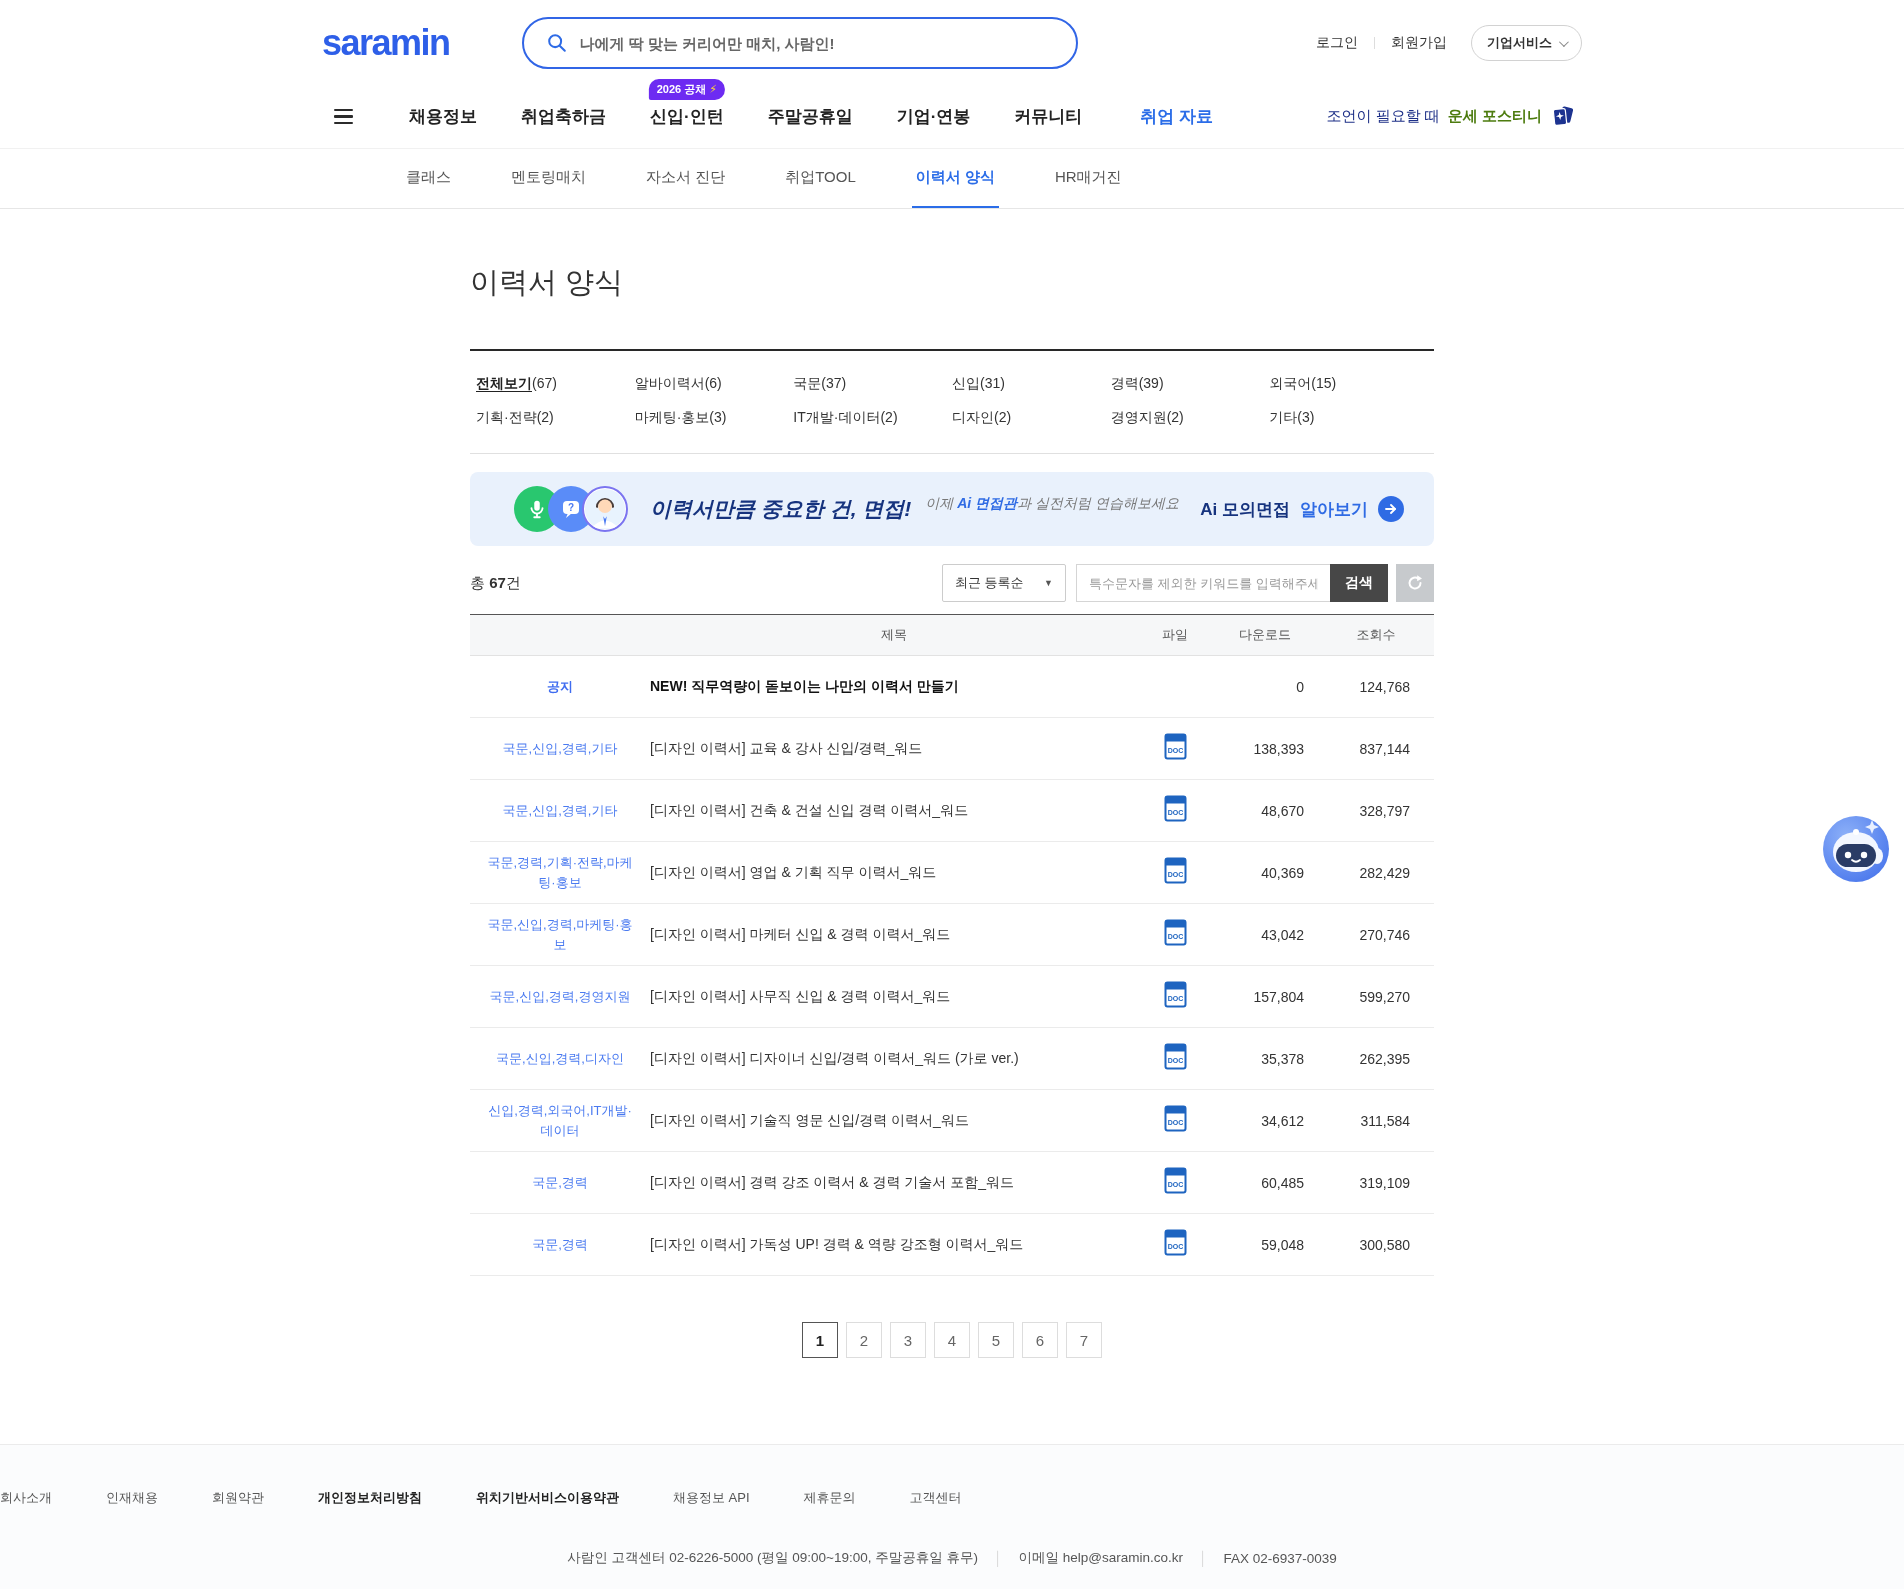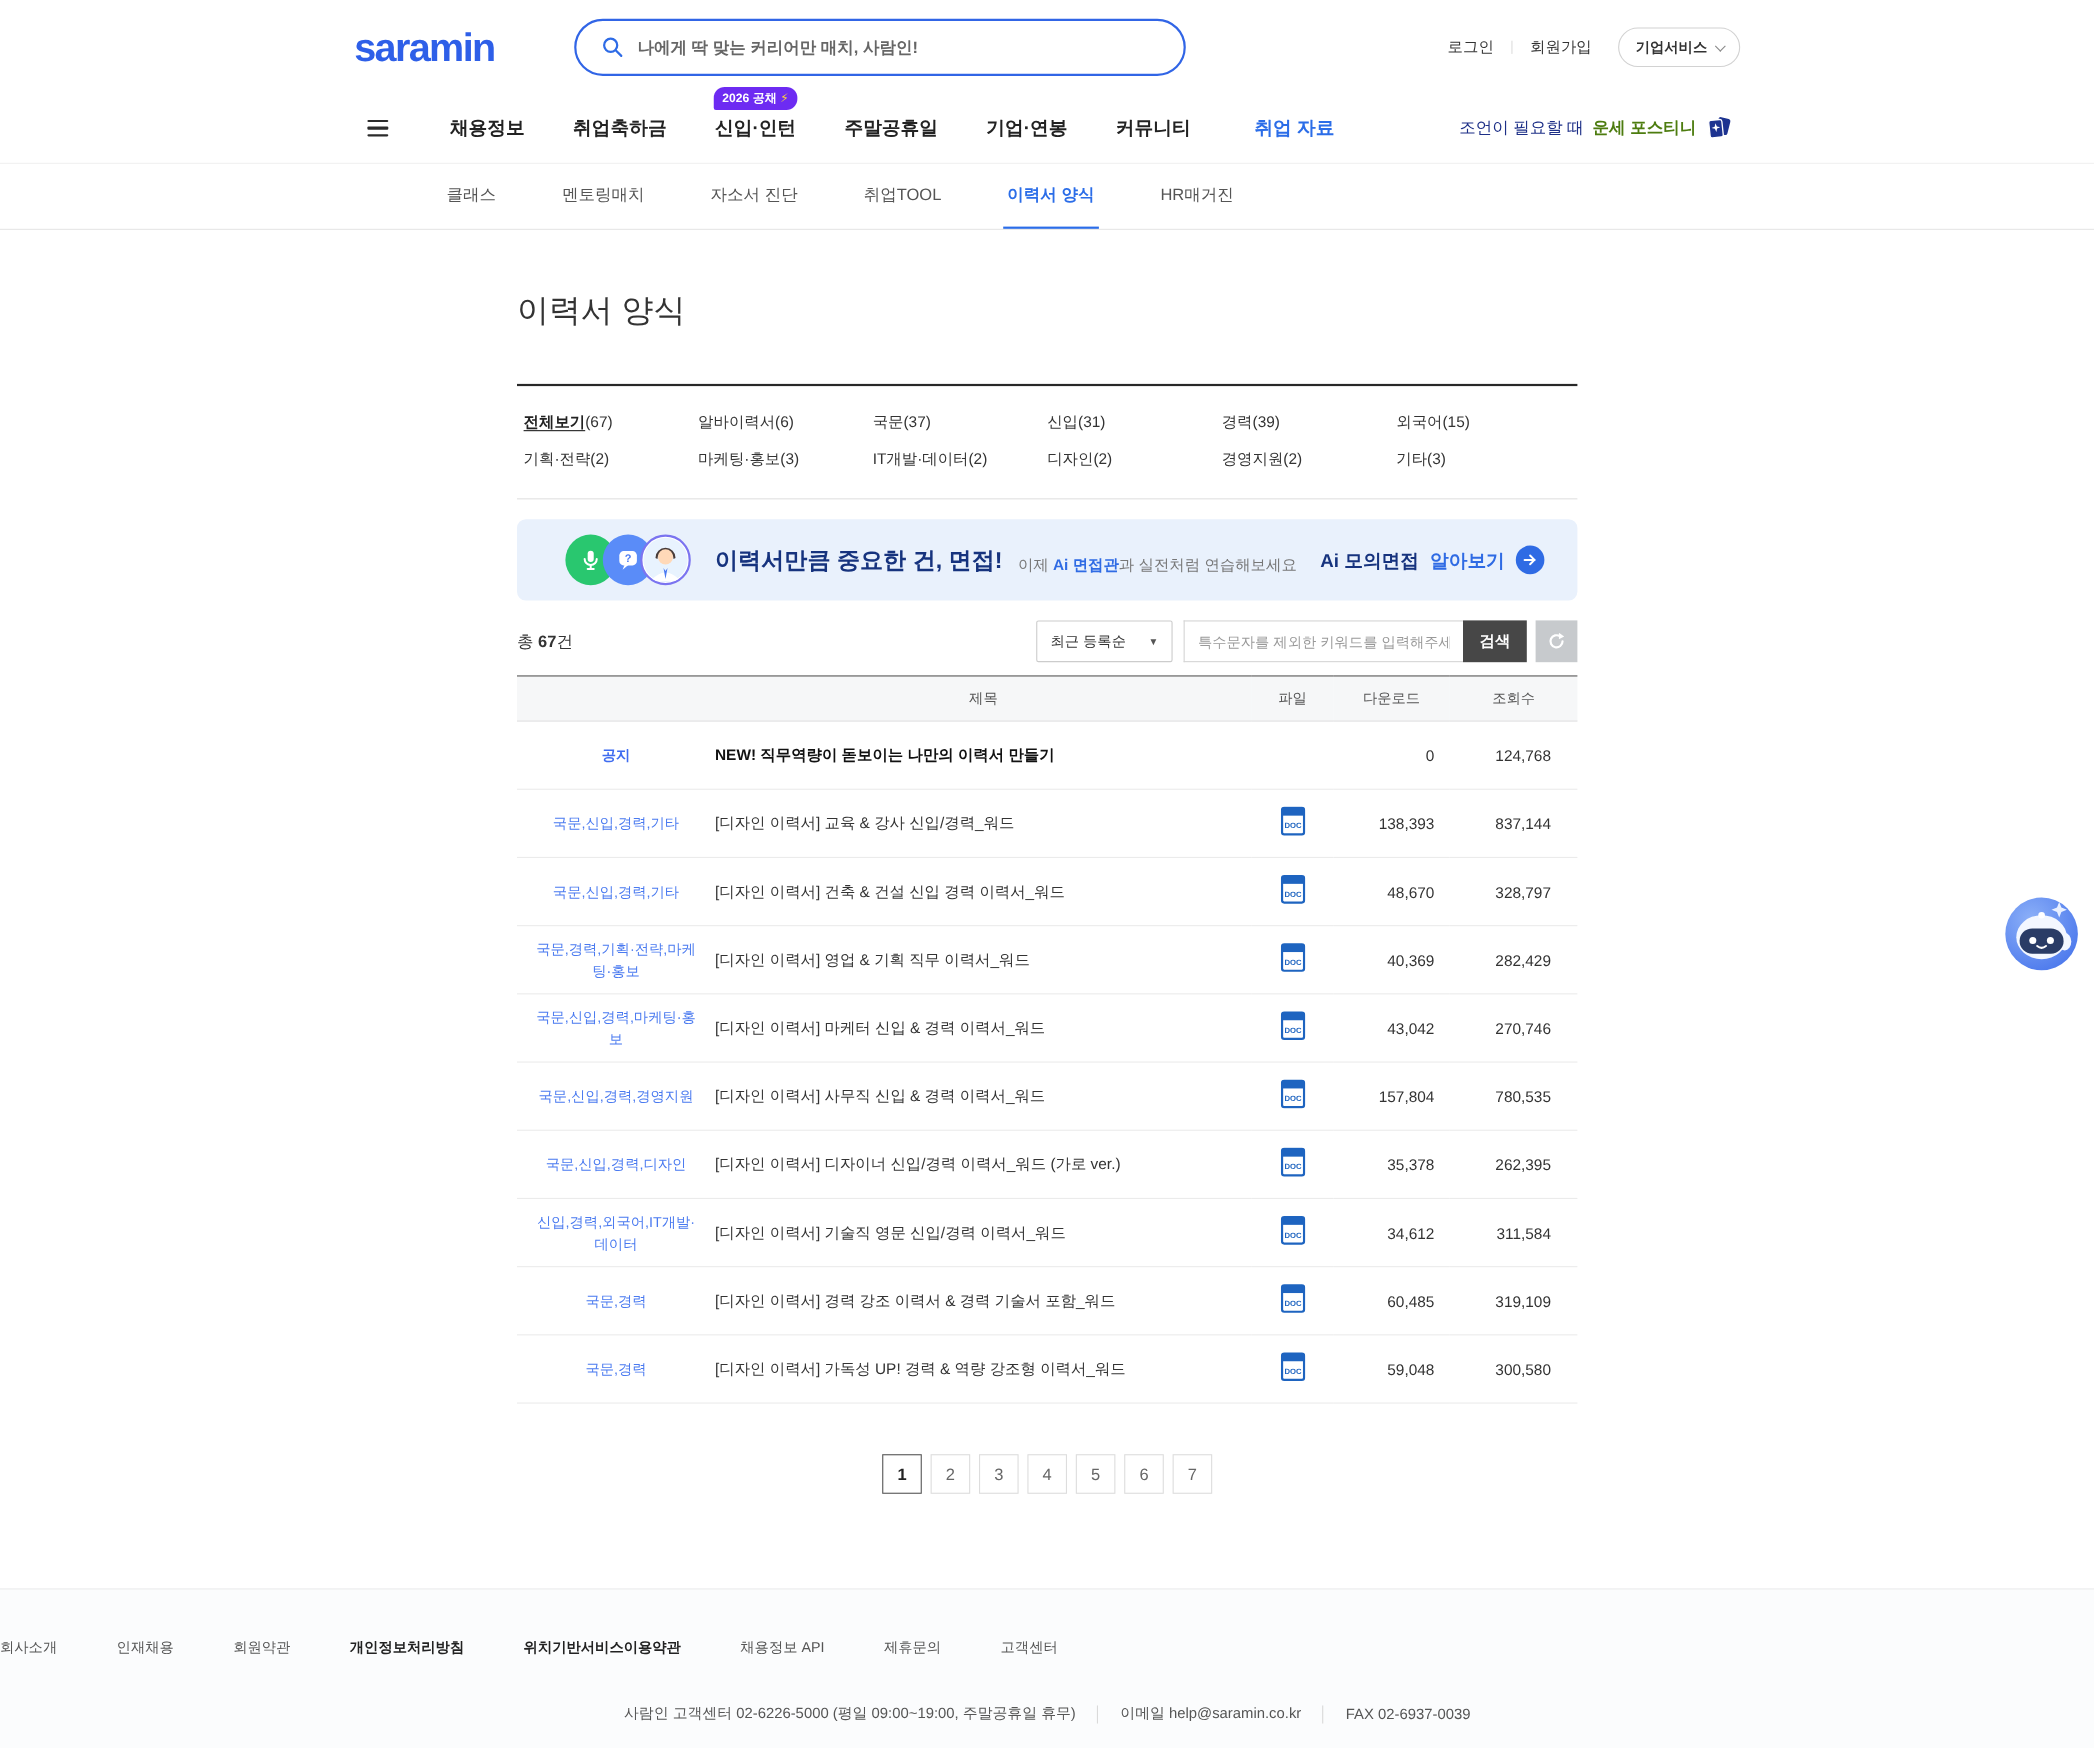--- a/index.html
+++ b/index.html
@@ -73,21 +73,21 @@
 
   
   .banner {
     margin-top:18px; height:74px; background:#e9f1fc; border-radius:8px;
     display:flex; align-items:center; padding:0 30px 0 44px;
   }
   .circ { width:46px; height:46px; border-radius:50%; display:flex; align-items:center; justify-content:center; flex:0 0 auto; }
   .circ.green { background:#29c76f; }
   .circ.blue { background:#5a8cf8; margin-left:-12px; }
   .circ.avatar { background:#fff; margin-left:-12px; padding:0; border:2px solid #7b74f0; overflow:hidden; }
-  .banner-text { margin-left:22px; display:flex; align-items:flex-end; white-space:nowrap; }
+  .banner-text { margin-left:22px; display:flex; align-items:flex-start; white-space:nowrap;font-style:italic; }
   .banner-title { font-size:21px; font-weight:800; color:#16337e; }
   .banner-sub { font-size:14px; color:#777; margin-left:14px; }
   .banner-sub .ai { color:#2f6be4; font-weight:700; }
   .banner-cta { margin-left:auto; display:flex; align-items:center; gap:10px; cursor:pointer; white-space:nowrap; }
   .banner-cta .c1 { font-size:17px; font-weight:800; color:#16337e; }
   .banner-cta .c2 { font-size:17px; font-weight:700; color:#2f6be4; }
   .cta-circle { width:26px; height:26px; border-radius:50%; background:#2f6be4; display:flex; align-items:center; justify-content:center; }
 
   
   .controls { margin-top:18px; display:flex; align-items:center; }
@@ -381,21 +381,21 @@
         <td class="cat-cell">국문,신입,경력,경영지원</td>
         <td class="title-cell">[디자인 이력서] 사무직 신입 &amp; 경력 이력서_워드</td>
         <td class="file-cell"><span class="doc-ico">
           <svg width="23" height="27" viewBox="0 0 23 27">
                 <rect x="1.5" y="1.5" width="20" height="24" rx="2" fill="#fff" stroke="#1e64c0" stroke-width="2"></rect>
                 <rect x="1.5" y="1.5" width="20" height="7" fill="#1e64c0"></rect>
                 <text x="11.5" y="20" text-anchor="middle" font-size="7" font-weight="bold" fill="#1e64c0">DOC</text>
               </svg>
         </span></td>
         <td class="num-cell down-cell">157,804</td>
-        <td class="num-cell views-cell">780,535</td>
+        <td class="num-cell views-cell">599,270</td>
       </tr>
       <tr>
         <td class="cat-cell">국문,신입,경력,디자인</td>
         <td class="title-cell">[디자인 이력서] 디자이너 신입/경력 이력서_워드 (가로 ver.)</td>
         <td class="file-cell"><span class="doc-ico">
           <svg width="23" height="27" viewBox="0 0 23 27">
                 <rect x="1.5" y="1.5" width="20" height="24" rx="2" fill="#fff" stroke="#1e64c0" stroke-width="2"></rect>
                 <rect x="1.5" y="1.5" width="20" height="7" fill="#1e64c0"></rect>
                 <text x="11.5" y="20" text-anchor="middle" font-size="7" font-weight="bold" fill="#1e64c0">DOC</text>
               </svg>

